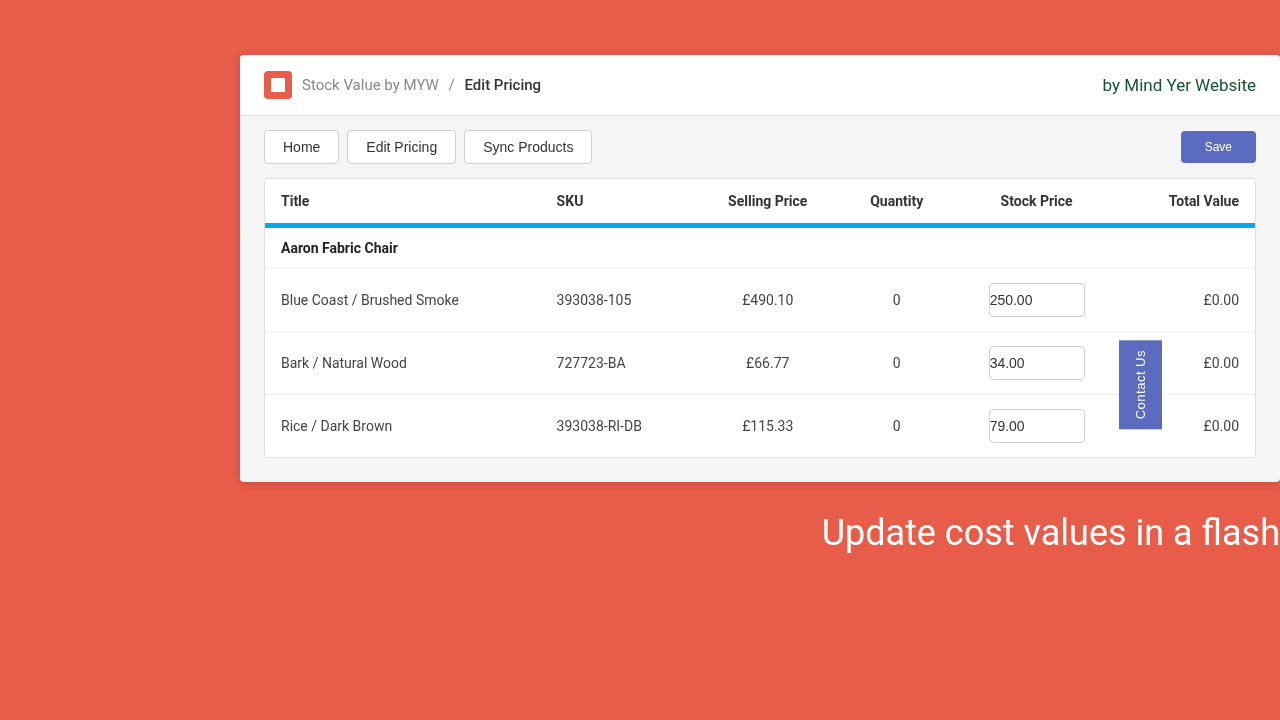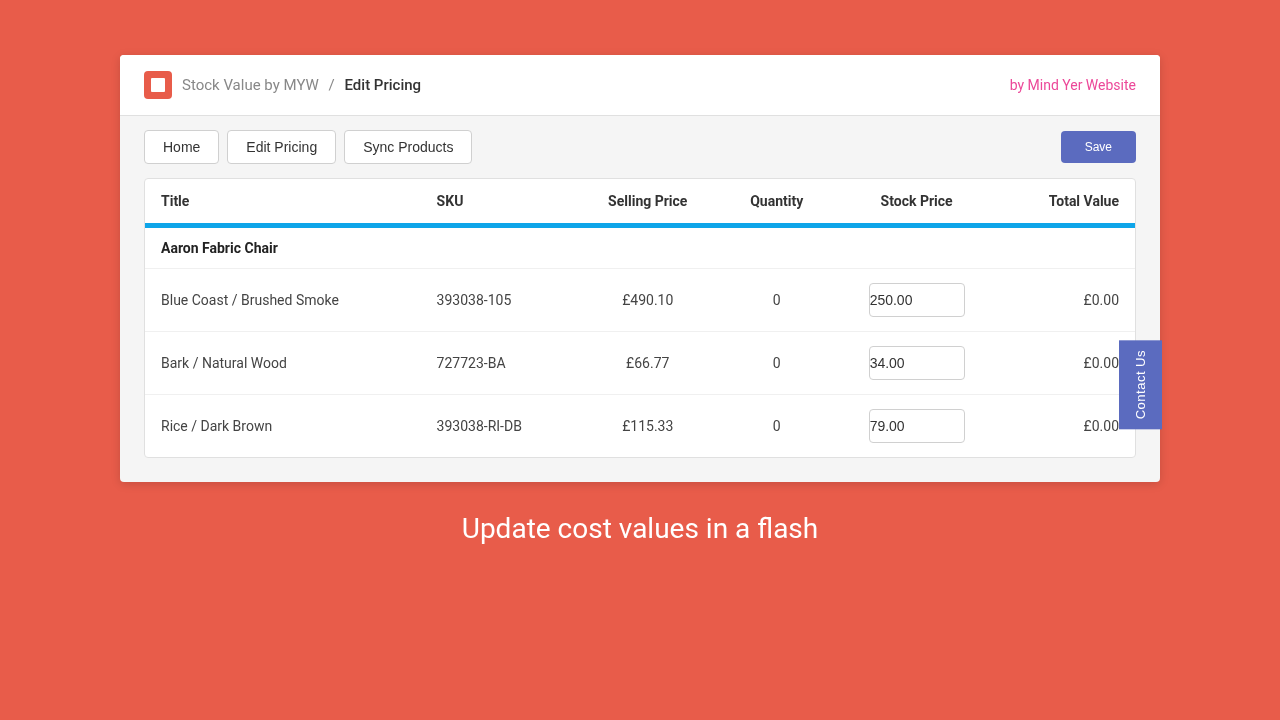--- a/index.html
+++ b/index.html
@@ -64,22 +64,22 @@
       color: #888;
       margin: 0 6px;
     }
 
     .header-title .current-page {
       color: #333;
       font-weight: 500;
     }
 
     .header-right {
-      font-size: 14px;
-      color: #ec4899;
+      font-size: 17px;
+      color: #14532d;
     }
 
     
     .toolbar {
       background: #f5f5f5;
       padding: 14px 24px;
       display: flex;
       align-items: center;
       justify-content: space-between;
       gap: 24px;
@@ -196,32 +196,32 @@
       cursor: pointer;
       border: none;
       border-radius: 0 0 0 0;
       letter-spacing: 0.5px;
     }
 
     
     .tagline {
       margin-top: 30px;
       color: white;
-      font-size: 28px;
+      font-size: 36px;
       font-weight: 400;
       text-align: center;
     }
 
     
     .page-content {
       position: relative;
       width: 1280px;
       display: flex;
       flex-direction: column;
-      align-items: center;
+      align-items: flex-end;
     }
   </style>
 </head>
 <body>
 
 <div class="page-content">
 
   <div class="main-container">
 
     <div class="header">

